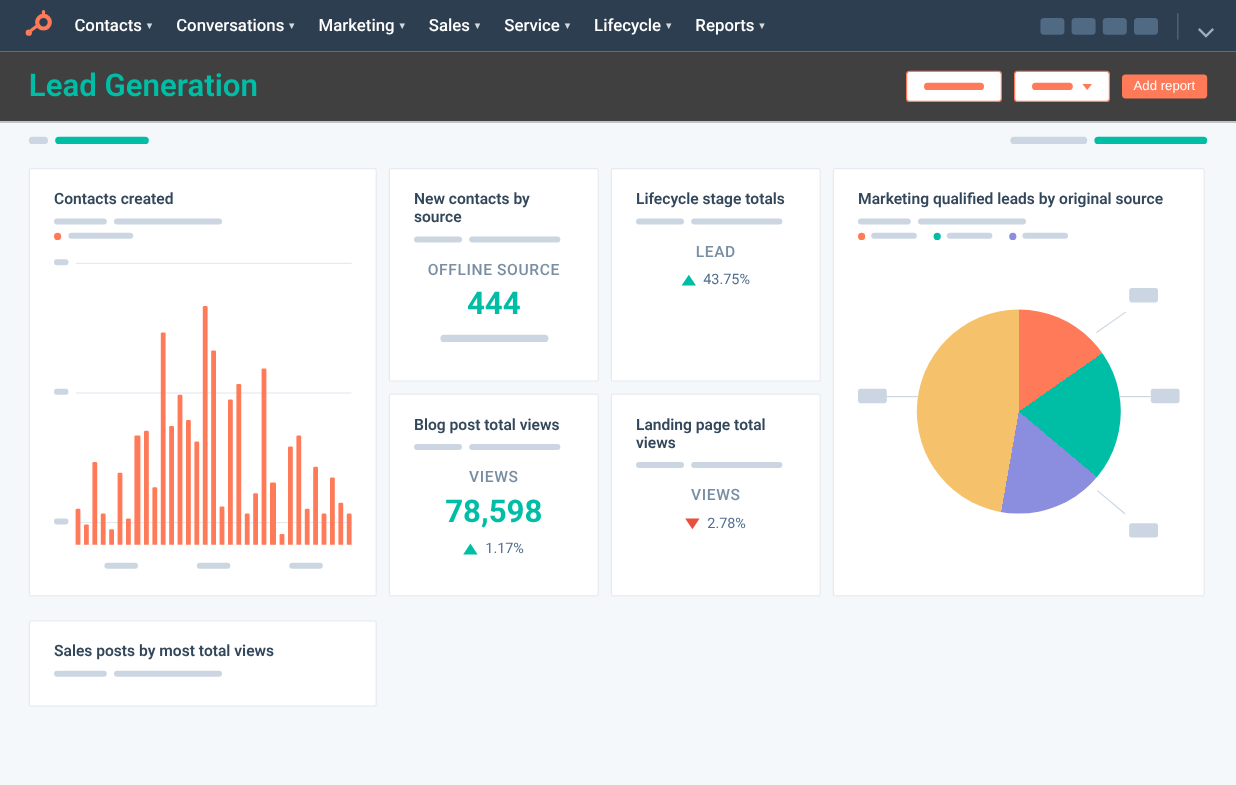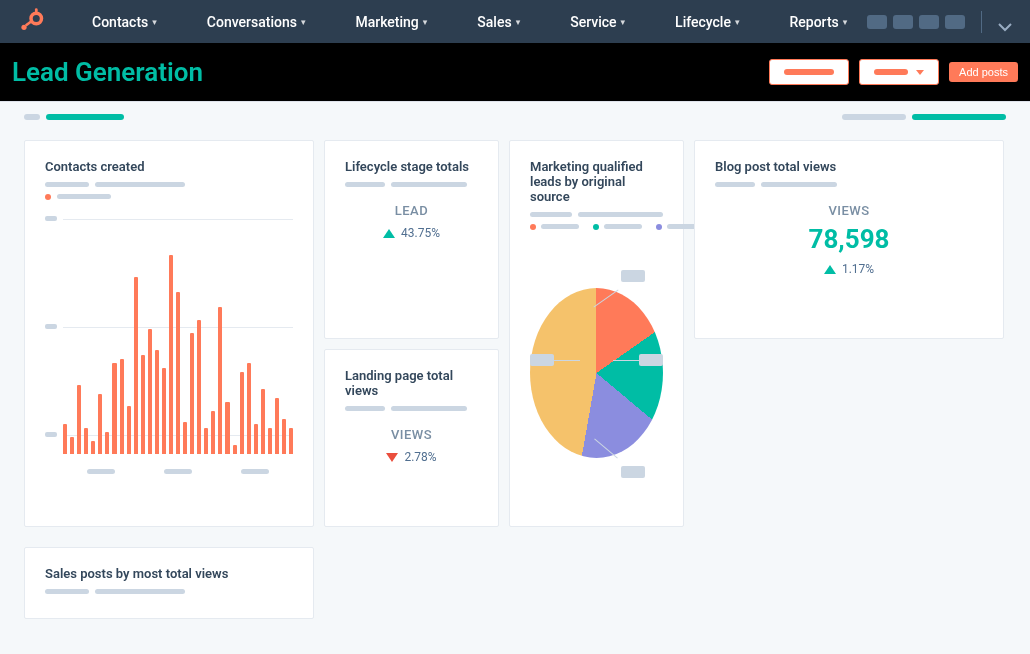--- a/index.html
+++ b/index.html
@@ -2,29 +2,29 @@
 <html><head>
 <meta charset="utf-8">
 <style>
   * { box-sizing: border-box; margin: 0; padding: 0; }
   body { font-family: -apple-system, BlinkMacSystemFont, "Segoe UI", Roboto, sans-serif; background: #f5f8fa; color: #33475b; width: 1030px; }
   
   
   .topnav { background: #2d3e50; height: 43px; display: flex; align-items: center; padding: 0 16px; }
   .logo { width: 30px; height: 30px; display: flex; align-items: center; justify-content: center; margin-right: 16px; }
   .nav-items { display: flex; gap: 20px; flex: 1; }
-  .nav-item { color: #fff; font-size: 14px; font-weight: 500; display: flex; align-items: center; gap: 4px; cursor: pointer; margin-left: 30px; }
+  .nav-item { color: #fff; font-size: 14px; font-weight: 500; display: flex; align-items: center; gap: 4px; cursor: pointer; }
   .nav-item .caret { font-size: 9px; opacity: 0.8; }
   .nav-right { display: flex; align-items: center; gap: 6px; }
   .nav-pill { width: 20px; height: 14px; background: #516a84; border-radius: 3px; }
   .nav-divider { width: 1px; height: 22px; background: #516a84; margin: 0 10px; }
   .nav-user { width: 16px; height: 10px; }
 
   
-  .page-head { background: #000000; border-bottom: 1px solid #dfe3eb; padding: 14px 12px; display: flex; align-items: center; justify-content: space-between; }
+  .page-head { background: #404040; border-bottom: 1px solid #dfe3eb; padding: 14px 24px; display: flex; align-items: center; justify-content: space-between; }
   .page-title { color: #00bda5; font-size: 26px; font-weight: 600; }
   .head-actions { display: flex; align-items: center; gap: 10px; }
   .btn-outline { border: 1.5px solid #ff7a59; background: #fff; border-radius: 3px; height: 26px; display: flex; align-items: center; padding: 0 14px; }
   .btn-outline.short { width: 80px; }
   .btn-outline .ph { background: #ff7a59; height: 6px; border-radius: 3px; flex:1; }
   .btn-outline .tri { width: 0; height: 0; border-left: 4px solid transparent; border-right: 4px solid transparent; border-top: 5px solid #ff7a59; margin-left:8px; }
   .btn-solid { background: #ff7a59; color: #fff; border: none; border-radius: 3px; height: 20px; padding: 0 10px; font-size: 11px; font-weight: 500; cursor: pointer; }
 
   
   .toolbar { padding: 12px 24px 8px; display:flex; justify-content:space-between; }
@@ -128,21 +128,21 @@
 <div class="page-head">
   <div class="page-title">Lead Generation</div>
   <div class="head-actions">
     <div class="btn-outline short">
         <div class="ph"></div>
       </div>
     <div class="btn-outline short">
         <div class="ph"></div>
         <div class="tri"></div>
       </div>
-    <button class="btn-solid">Add posts</button>
+    <button class="btn-solid">Add report</button>
   </div>
 </div>
 
 <div class="toolbar">
   <div class="toolbar-left">
     <div class="ph-gray" style="width:16px"></div>
     <div class="ph-teal" style="width:78px"></div>
   </div>
   <div class="toolbar-right">
     <div class="ph-gray" style="width:64px"></div>
@@ -205,20 +205,32 @@
           <div class="bar" style="height: 25.92px;"></div>
         </div>
       <div class="xlabels">
         <div class="ph"></div>
         <div class="ph"></div>
         <div class="ph"></div>
       </div>
     </div>
   </div>
 
+  <div class="card">
+    <div class="card-title">New contacts by source</div>
+    <div class="ph-row">
+        <div class="ph" style="width:40px;height:5px"></div>
+        <div class="ph" style="width:76px;height:5px"></div>
+      </div>
+    <div class="kpi-label">OFFLINE SOURCE</div>
+    <div class="kpi-value">444</div>
+    <div style="display:flex;justify-content:center;margin-top:10px">
+        <div class="ph" style="width:90px;height:6px"></div>
+      </div>
+  </div>
 
   <div class="card">
     <div class="card-title">Lifecycle stage totals</div>
     <div class="ph-row">
         <div class="ph" style="width:40px;height:5px"></div>
         <div class="ph" style="width:76px;height:5px"></div>
       </div>
     <div class="kpi-label">LEAD</div>
     <div class="kpi-sub">
       <div class="tri-up"></div>

